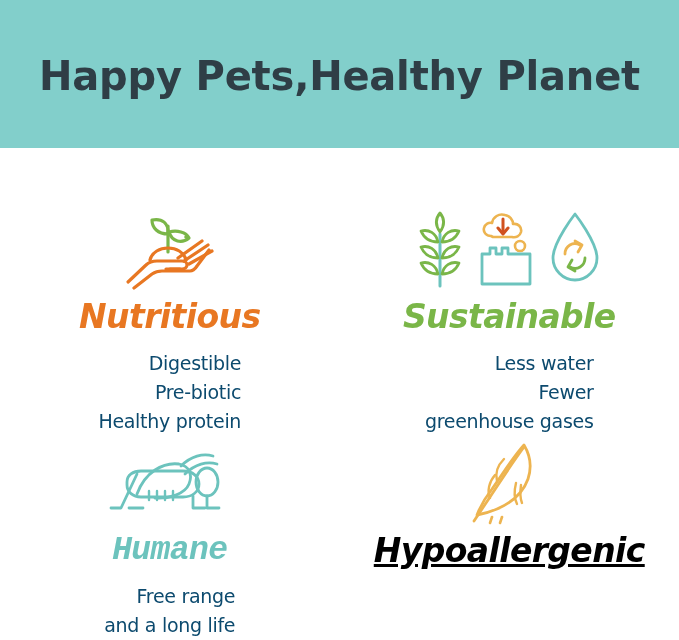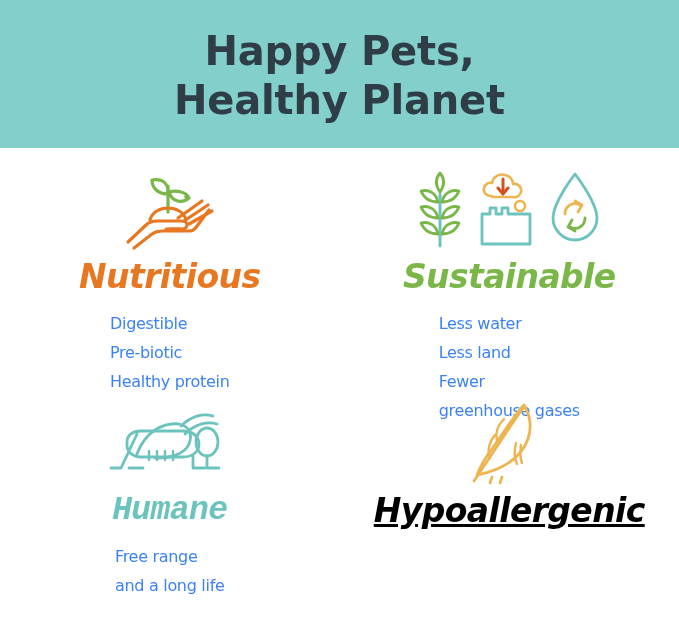--- a/index.html
+++ b/index.html
@@ -21,21 +21,21 @@
     height: 640px;
     background: #ffffff;
   }
 
   
   .header-band {
     width: 679px;
     height: 148px;
     background: #82cfcb;
     display: flex;
-    flex-direction: column;
+    flex-direction: row;
     align-items: center;
     justify-content: center;
     box-sizing: border-box;
     padding-top: 4px;
   }
   .header-title-line {
     color: #2f3e46;
     font-family: "DejaVu Sans", sans-serif;
     font-size: 40px;
     font-weight: bold;
@@ -51,20 +51,21 @@
     grid-template-columns: 1fr 1fr;
     grid-template-rows: 246px 246px;
     width: 679px;
   }
   .benefit-cell {
     display: flex;
     flex-direction: column;
     align-items: center;
     box-sizing: border-box;
     padding-top: 22px;
+    margin-top: 40px;
   }
   .icon-area {
     height: 84px;
     display: flex;
     align-items: center;
     justify-content: center;
   }
   .icon-row {
     display: flex;
     align-items: center;
@@ -76,24 +77,24 @@
     font-size: 33px;
     font-weight: bold;
     font-style: italic;
     line-height: 38px;
     letter-spacing: -0.6px;
     margin-top: 4px;
     white-space: nowrap;
   }
   .benefit-lines {
     margin-top: 13px;
-    text-align: left;
-    color: #3b82f6;
+    text-align: right;
+    color: #0c4a6e;
     font-family: "DejaVu Sans", sans-serif;
-    font-size: 16px;
+    font-size: 19px;
     line-height: 29px;
     letter-spacing: -0.3px;
   }
   .benefit-line {
     display: block;
     white-space: nowrap;
   }
 
   
   .c-nutritious { color: #e87722; }
@@ -185,21 +186,20 @@
               <path d="M31 31 L38 35 L34 42" stroke="#EDB450" stroke-width="2.8" stroke-linecap="round" stroke-linejoin="round" fill="none"></path>
               <path d="M41 48 C41 56 33 61 26 57" stroke="#7AB648" stroke-width="2.8" stroke-linecap="round" fill="none"></path>
               <path d="M31 61 L24 57 L28 50" stroke="#7AB648" stroke-width="2.8" stroke-linecap="round" stroke-linejoin="round" fill="none"></path>
             </svg>
           </span>
         </div>
       </div>
       <div class="benefit-heading c-sustainable">Sustainable</div>
       <div class="benefit-lines">
         <span class="benefit-line">Less water</span>
-        <span class="benefit-line">Less land</span>
         <span class="benefit-line">Fewer</span>
         <span class="benefit-line">greenhouse gases</span>
       </div>
     </div>
 
     <div class="benefit-cell cell-row2">
       <div class="icon-area">
         <div class="icon-row">
           <span>
             <svg width="126" height="80" viewBox="0 0 126 80" fill="none" xmlns="http://www.w3.org/2000/svg">

